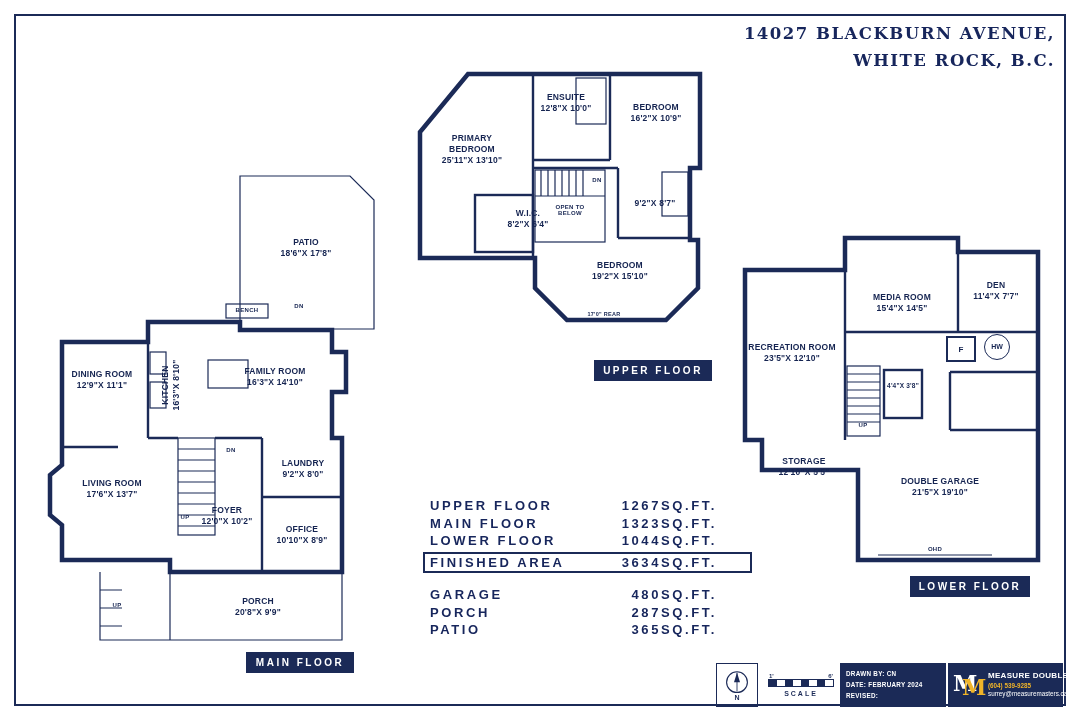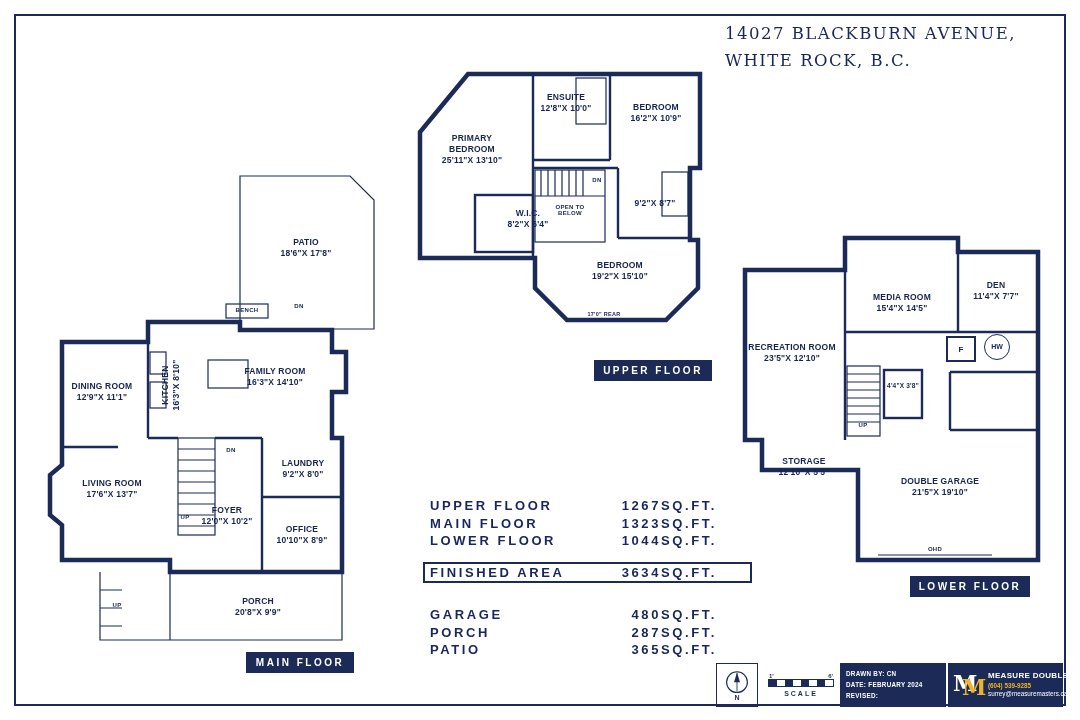--- a/index.html
+++ b/index.html
@@ -2,40 +2,40 @@
 <html><head>
 <meta charset="utf-8">
 <style>
   html,body{margin:0;padding:0;background:#fff}
   body{width:1080px;height:720px;position:relative;font-family:"Liberation Sans",sans-serif;color:#1b2a57}
   .frame{position:absolute;left:14px;top:14px;right:14px;bottom:14px;border:2px solid #1b2a57}
   .plan{position:absolute;left:0;top:0}
   .w4{fill:none;stroke:#1b2a57;stroke-width:4.5;stroke-linejoin:miter}
   .w2{fill:none;stroke:#1b2a57;stroke-width:2.4}
   .w1{fill:none;stroke:#1b2a57;stroke-width:1.2}
-  .header{position:absolute;left:725px;top:20px;width:330px;text-align:left;
-          font-family:"DejaVu Serif",serif;font-weight:normal;font-size:16.5px;
+  .header{position:absolute;left:725px;top:20px;width:330px;text-align:right;
+          font-family:"DejaVu Serif",serif;font-weight:bold;font-size:16.5px;
           letter-spacing:1.5px;line-height:1.65;color:#17265c}
   .room{position:absolute;text-align:center;font-weight:bold;font-size:8.5px;line-height:1.3;letter-spacing:.2px;color:#152451}
   .rn,.rd{display:block}
   .tag{position:absolute;text-align:center;font-weight:bold;font-size:6.5px;letter-spacing:.3px;color:#152451}
   .tiny{font-size:5.5px}
   .vert{transform:rotate(-90deg)}
   .floorlabel{position:absolute;background:#1b2a57;color:#fff;font-weight:bold;font-size:10px;
               letter-spacing:2.5px;text-align:center;padding:5px 4px}
   .fbox{position:absolute;border:2px solid #1b2a57;text-align:center;font-weight:bold;font-size:8px;color:#152451;
         display:flex;align-items:center;justify-content:center;background:#fff}
   .hw{position:absolute;border:1.5px solid #1b2a57;border-radius:50%;width:24px;height:24px;line-height:24px;
       text-align:center;font-weight:bold;font-size:7px;color:#152451;background:#fff}
   .areas{position:absolute;left:430px;top:497px;width:315px;font-weight:bold;font-size:13px;color:#17265c}
   .arow{display:flex;align-items:baseline;letter-spacing:2.6px;line-height:17.5px;white-space:nowrap}
   .alabel{flex:1;text-align:left}
   .aval{width:54px;text-align:right}
   .aunit{width:84px;text-align:left}
-  .boxed{border:2px solid #1b2a57;margin:12px -7px;padding:0 5px}
+  .boxed{border:2px solid #1b2a57;margin:2px -7px;padding:0 5px}
   .agap{height:11px}
   .tb-box{position:absolute;top:663px;height:44px;box-sizing:border-box}
   .compass{left:716px;width:42px;border:1.5px solid #1b2a57;display:flex;flex-direction:column;align-items:center;justify-content:center}
   .compass .n{font-size:7px;font-weight:bold;margin-top:-2px}
   .scalebox{left:764px;width:74px;display:flex;flex-direction:column;justify-content:center;align-items:center}
   .scalelabels{width:64px;display:flex;justify-content:space-between;font-size:6px;font-weight:bold}
   .ruler{width:64px;height:6px;border:1px solid #1b2a57;
          background:repeating-linear-gradient(90deg,#1b2a57 0 8px,#fff 8px 16px)}
   .scaleword{font-size:7px;font-weight:bold;letter-spacing:2px;margin-top:3px}
   .drawnbox{left:840px;width:106px;background:#1b2a57;color:#fff;font-size:6.3px;font-weight:bold;
@@ -115,21 +115,21 @@
 </div>
 <div class="tag" style="left:554px;top:204px;width:32px;font-size:6px">OPEN TO BELOW</div>
 <div class="tag" style="left:588px;top:177px;width:18px;font-size:6px">DN</div>
 <div class="tag tiny" style="left:572px;top:311px;width:64px">17'0" REAR</div>
 <div class="floorlabel" style="left:594px;top:360px;width:110px">UPPER FLOOR</div>
 
 <div class="room" style="left:266px;top:237px;width:80px">
   <span class="rn">PATIO</span>
   <span class="rd">18'6"X 17'8"</span>
 </div>
-<div class="room" style="left:64px;top:381px;width:76px">
+<div class="room" style="left:64px;top:369px;width:76px">
   <span class="rn">DINING ROOM</span>
   <span class="rd">12'9"X 11'1"</span>
 </div>
 <div class="room vert" style="left:131px;top:374px;width:80px">
   <span class="rn">KITCHEN</span>
   <span class="rd">16'3"X 8'10"</span>
 </div>
 <div class="room" style="left:232px;top:366px;width:86px">
   <span class="rn">FAMILY ROOM</span>
   <span class="rd">16'3"X 14'10"</span>

